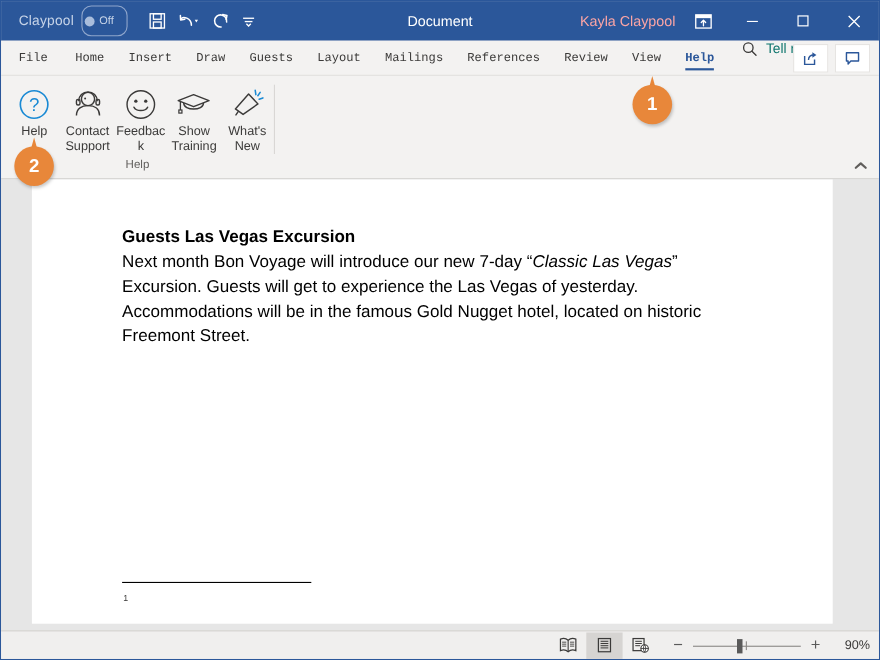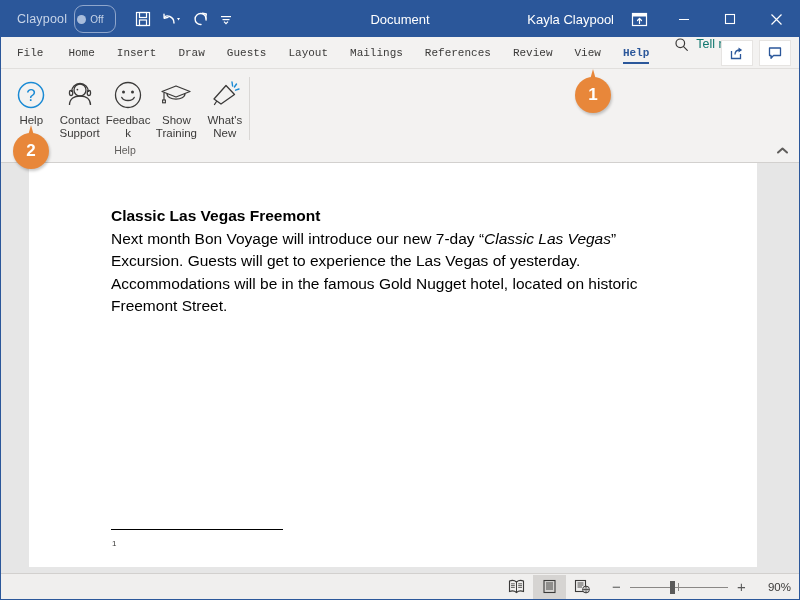--- a/index.html
+++ b/index.html
@@ -71,21 +71,21 @@
     left: 0; right: 0;
     text-align: center;
     font-size: 13px;
     color: #ffffff;
     pointer-events: none;
   }
   .user-name {
     position: absolute;
     right: 185px;
     font-size: 13px;
-    color: #ffffff;
+    color: #fca5a5;
     white-space: nowrap;
   }
   .ribbon-display-btn {
     position: absolute; right: 148px;
     width: 24px; height: 24px;
     display: flex; align-items: center; justify-content: center;
   }
   .wincontrols {
     position: absolute; right: 0; top: 0;
     display: flex; height: 36px;
@@ -525,21 +525,21 @@
       <svg width="13" height="9" viewBox="0 0 13 9">
         <path d="M2 6.5 L6.5 2.5 L11 6.5" fill="none" stroke="#605e5c" stroke-width="2" stroke-linecap="round" stroke-linejoin="round"></path>
       </svg>
     </div>
   </div>
 
   <div class="canvas">
     <div class="page">
       <div class="page-body">
         <div class="spacer"></div>
-        <div class="heading">Classic Las Vegas Freemont</div>
+        <div class="heading">Guests Las Vegas Excursion</div>
         <div class="para"><span>Next month Bon Voyage will introduce our new 7-day “</span><span class="italic">Classic Las Vegas</span><span>” Excursion. Guests will get to experience the Las Vegas of yesterday. Accommodations will be in the famous Gold Nugget hotel, located on historic Freemont Street.</span></div>
       </div>
       <div class="footnote-sep"></div>
       <div class="footnote-num">1</div>
     </div>
   </div>
 
   <div class="statusbar">
     <div class="view-btns">
       <div class="vbtn">

